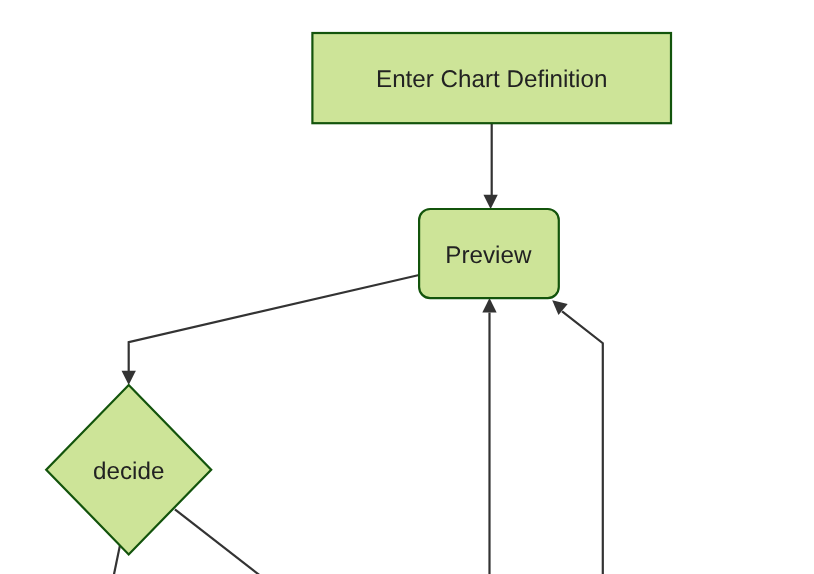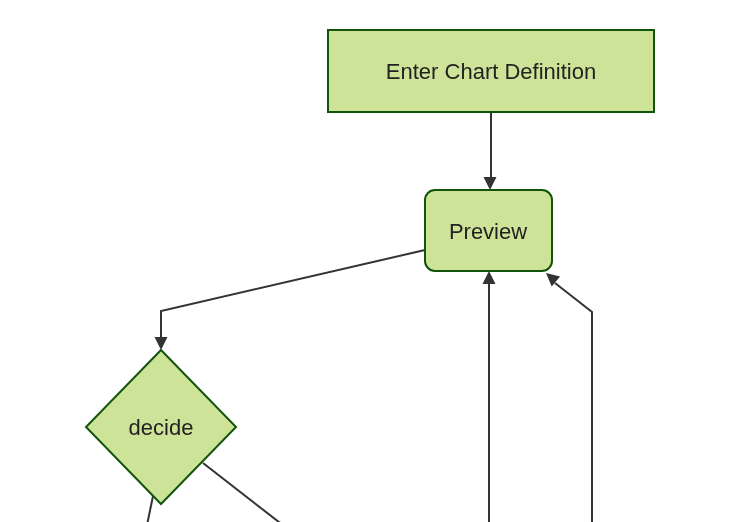--- a/index.html
+++ b/index.html
@@ -8,21 +8,20 @@
     padding: 0;
     background: #ffffff;
     font-family: "Liberation Sans", sans-serif;
   }
   #canvas {
     position: relative;
     width: 628px;
     height: 522px;
     background: #ffffff;
     overflow: hidden;
-    margin-left: 44px;
   }
   svg { display: block; }
   .node-shape {
     fill: var(--node-fill, #cde498);
     stroke: var(--node-border, #13540c);
     stroke-width: 2px;
   }
   .edge {
     stroke: var(--edge-line, #333333);
     stroke-width: 2px;

